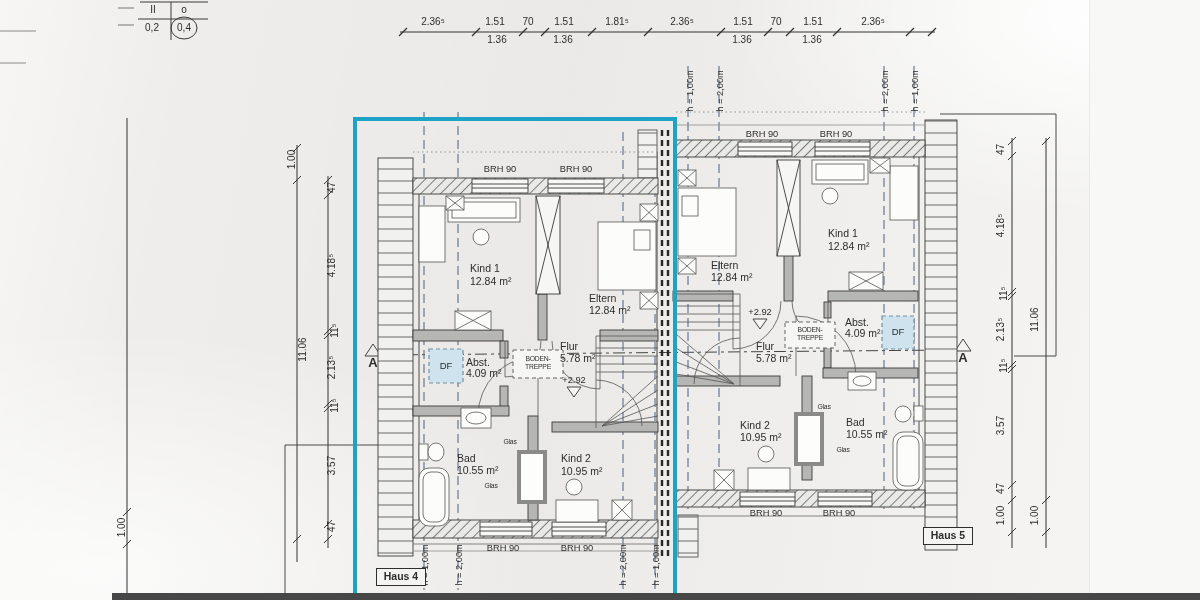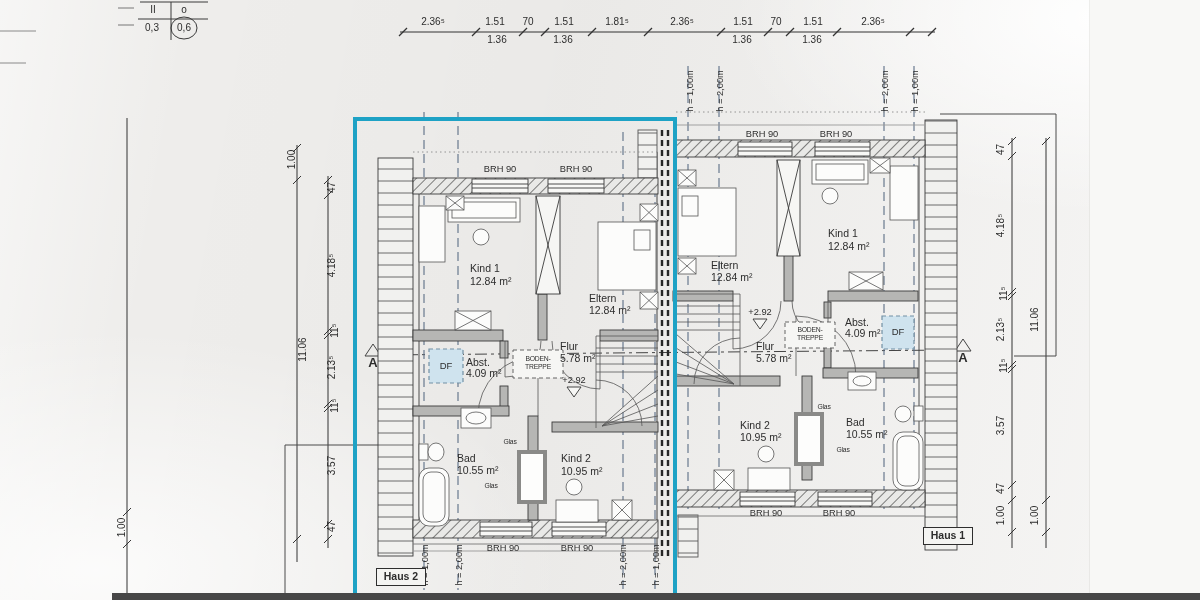--- a/index.html
+++ b/index.html
@@ -331,22 +331,22 @@
     <polygon points="753,319 767,319 760,329" fill="#f6f6f4" stroke="#333"></polygon>
   </g>
 
   <polyline points="355,600 355,119 675,119 675,600" fill="none" stroke-width="4" stroke="#1ea2c5"></polyline>
 </svg>
 
 <div>
 
   <div class="lbl" style="left:143px;top:4px;width:20px;font-weight:normal;">II</div>
   <div class="lbl" style="left:174px;top:4px;width:20px;">o</div>
-  <div class="lbl" style="left:139px;top:22px;width:26px;">0,3</div>
-  <div class="lbl" style="left:171px;top:22px;width:26px;">0,6</div>
+  <div class="lbl" style="left:139px;top:22px;width:26px;">0,2</div>
+  <div class="lbl" style="left:171px;top:22px;width:26px;">0,4</div>
 
   <div class="lbl" style="left:411px;top:16px;width:44px;">2.36⁵</div>
   <div class="lbl" style="left:473px;top:16px;width:44px;">1.51</div>
   <div class="lbl" style="left:506px;top:16px;width:44px;">70</div>
   <div class="lbl" style="left:542px;top:16px;width:44px;">1.51</div>
   <div class="lbl" style="left:595px;top:16px;width:44px;">1.81⁵</div>
   <div class="lbl" style="left:660px;top:16px;width:44px;">2.36⁵</div>
   <div class="lbl" style="left:721px;top:16px;width:44px;">1.51</div>
   <div class="lbl" style="left:754px;top:16px;width:44px;">70</div>
   <div class="lbl" style="left:791px;top:16px;width:44px;">1.51</div>
@@ -400,21 +400,21 @@
   <div class="lbl tiny" style="left:496px;top:438px;width:28px;">Glas</div>
   <div class="lbl tiny" style="left:477px;top:482px;width:28px;">Glas</div>
   <div class="lbl sm" style="left:472px;top:164px;width:56px;">BRH 90</div>
   <div class="lbl sm" style="left:548px;top:164px;width:56px;">BRH 90</div>
   <div class="lbl sm" style="left:475px;top:543px;width:56px;">BRH 90</div>
   <div class="lbl sm" style="left:549px;top:543px;width:56px;">BRH 90</div>
   <div class="lbl sm rot" style="left:398px;top:560px;width:54px;">h = 1,00m</div>
   <div class="lbl sm rot" style="left:432px;top:560px;width:54px;">h = 2,00m</div>
   <div class="lbl sm rot" style="left:596px;top:560px;width:54px;">h = 2,00m</div>
   <div class="lbl sm rot" style="left:629px;top:560px;width:54px;">h = 1,00m</div>
-  <div class="lbl hausbox" style="left:376px;top:568px;width:48px;">Haus 2</div>
+  <div class="lbl hausbox" style="left:376px;top:568px;width:48px;">Haus 4</div>
 
   <div class="lbl room la" style="left:711px;top:259px;width:70px;">Eltern</div>
   <div class="lbl room la" style="left:711px;top:271px;width:70px;">12.84 m²</div>
   <div class="lbl room la" style="left:828px;top:227px;width:70px;">Kind 1</div>
   <div class="lbl room la" style="left:828px;top:240px;width:70px;">12.84 m²</div>
   <div class="lbl room la" style="left:756px;top:340px;width:60px;">Flur</div>
   <div class="lbl room la" style="left:756px;top:352px;width:60px;">5.78 m²</div>
   <div class="lbl sm" style="left:740px;top:307px;width:40px;">+2.92</div>
   <div class="lbl tiny" style="left:785px;top:326px;width:50px;">BODEN-</div>
   <div class="lbl tiny" style="left:785px;top:334px;width:50px;">TREPPE</div>
@@ -428,20 +428,20 @@
   <div class="lbl tiny" style="left:810px;top:403px;width:28px;">Glas</div>
   <div class="lbl tiny" style="left:829px;top:446px;width:28px;">Glas</div>
   <div class="lbl sm" style="left:734px;top:129px;width:56px;">BRH 90</div>
   <div class="lbl sm" style="left:808px;top:129px;width:56px;">BRH 90</div>
   <div class="lbl sm" style="left:738px;top:508px;width:56px;">BRH 90</div>
   <div class="lbl sm" style="left:811px;top:508px;width:56px;">BRH 90</div>
   <div class="lbl sm rot" style="left:663px;top:86px;width:54px;">h = 1,00m</div>
   <div class="lbl sm rot" style="left:693px;top:86px;width:54px;">h = 2,00m</div>
   <div class="lbl sm rot" style="left:858px;top:86px;width:54px;">h = 2,00m</div>
   <div class="lbl sm rot" style="left:888px;top:86px;width:54px;">h = 1,00m</div>
-  <div class="lbl hausbox" style="left:923px;top:527px;width:48px;">Haus 1</div>
+  <div class="lbl hausbox" style="left:923px;top:527px;width:48px;">Haus 5</div>
 
 </div>
 
 <div class="right-strip"></div>
 <div class="bottom-edge"></div>
 
 </div>
 
 </body></html>

